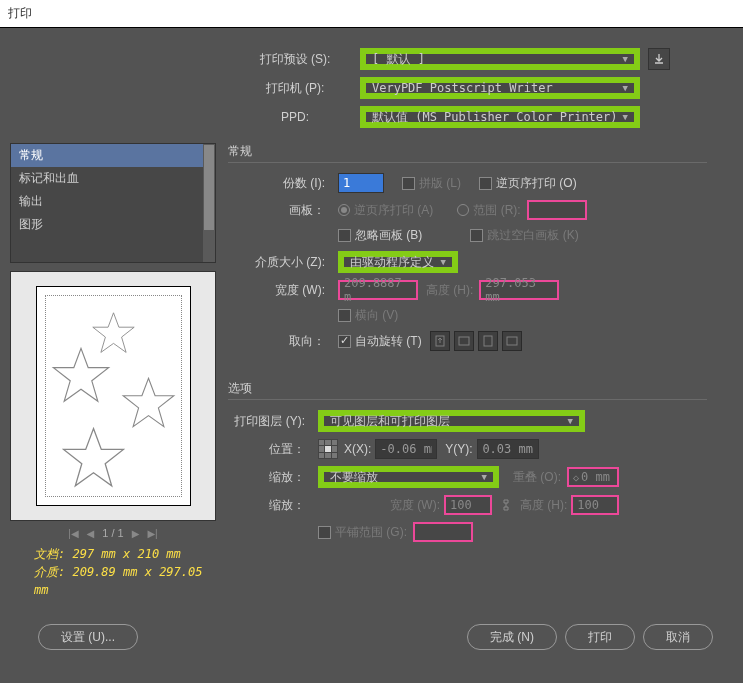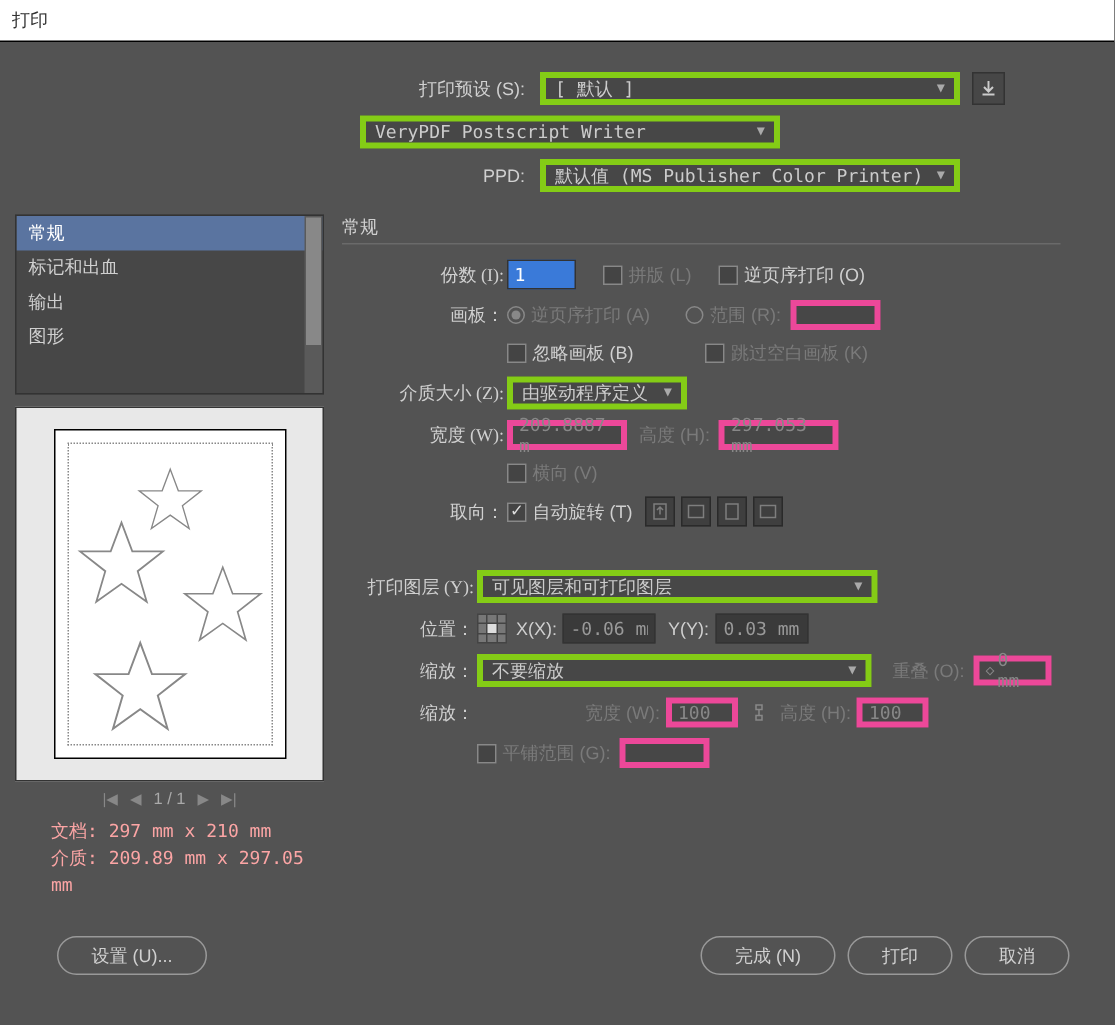--- a/index.html
+++ b/index.html
@@ -28,27 +28,27 @@
   margin-left: 230px;
   margin-bottom: 15px;
 }
 .row {
   display: flex;
   align-items: center;
   margin-bottom: 7px;
 }
 .row-label {
   width: 120px;
-  text-align: right;
+  text-align: center;
   padding-right: 10px;
   color: #d0d0d0;
 }
 .dropdown {
   background: #474747;
-  border: 4px solid #84cc16;
+  border: 6px solid #84cc16;
   color: #ccc;
   font-family: "Consolas", monospace;
   height: 22px;
   padding: 0 6px;
   display: flex;
   align-items: center;
   justify-content: space-between;
   width: 280px;
 }
 .dropdown.small { width: 120px; }
@@ -127,45 +127,45 @@
   justify-content: center;
   gap: 8px;
   margin-top: 6px;
   color: #aaa;
   font-size: 11px;
 }
 .nav-btn { color: #888; cursor: pointer; font-size: 10px; }
 .info-row {
   margin-top: 6px;
   padding-left: 24px;
-  color: #fca5a5;
+  color: #fde047;
   font-family: Consolas, monospace;
   line-height: 1.5;
+  font-style: italic;
 }
 .right-col {
   flex: 1;
   padding-right: 6px;
 }
 .section-header {
   color: #d0d0d0;
   border-bottom: 1px solid #6a6a6a;
   padding-bottom: 2px;
   margin-bottom: 10px;
 }
 .form-row {
   display: flex;
   align-items: center;
   margin-bottom: 7px;
 }
 .form-label {
   width: 110px;
   text-align: right;
-  padding-right: 2px;
+  padding-right: 13px;
   color: #d0d0d0;
-  font-family: Liberation Serif, serif;
 }
 .text-input {
   background: #fff;
   border: 1px solid #333;
   color: #000;
   height: 20px;
   padding: 0 4px;
   font-family: Consolas, monospace;
   font-size: 12px;
 }
@@ -263,21 +263,21 @@
   margin: 0 6px;
 }
 .star {
   position: absolute;
   stroke: #888;
   stroke-width: 1;
   fill: none;
 }
 .ro-field {
   background: #474747;
-  border: 4px solid #ec4899;
+  border: 2px solid #ec4899;
   color: #888;
   height: 20px;
   padding: 0 4px;
   font-family: Consolas, monospace;
   display: inline-flex;
   align-items: center;
   width: 80px;
 }
 </style>
 </head>
@@ -295,20 +295,21 @@
         <span>[ 默认 ]</span>
         <span class="dd-arrow">▼</span>
       </div>
       <div class="icon-btn">
         <svg width="12" height="12" viewBox="0 0 12 12">
             <path d="M6 1v6M3 5l3 3 3-3M2 10h8" stroke="#ccc" stroke-width="1.3" fill="none"></path>
           </svg>
       </div>
     </div>
     <div class="row">
+      <span class="row-label">打印机 (P):</span>
       <div class="dropdown">
         <span>VeryPDF Postscript Writer</span>
         <span class="dd-arrow">▼</span>
       </div>
     </div>
     <div class="row">
       <span class="row-label">PPD:</span>
       <div class="dropdown">
         <span>默认值 (MS Publisher Color Printer)</span>
         <span class="dd-arrow">▼</span>
@@ -440,20 +441,21 @@
             </div>
           <div class="orient-ic">
               <svg width="12" height="10">
                 <rect x="1" y="1" width="10" height="8" stroke="#999" fill="none"></rect>
               </svg>
             </div>
         </div>
       </div>
 
       <div class="section-gap"></div>
+      <div class="section-header">选项</div>
 
       <div class="form-row">
         <span class="form-label" style="width:90px">打印图层 (Y):</span>
         <div class="dropdown" style="width:267px">
           <span>可见图层和可打印图层</span>
           <span class="dd-arrow">▼</span>
         </div>
       </div>
 
       <div class="form-row">
@@ -473,21 +475,21 @@
         <span style="width:4px"></span>
         <input class="text-input dark" style="width: 62px; text-align: center;" value="-0.06 mm">
         <span style="width:8px"></span>
         <span>Y(Y):</span>
         <span style="width:4px"></span>
         <input class="text-input dark" style="width: 62px; text-align: center;" value="0.03 mm">
       </div>
 
       <div class="form-row">
         <span class="form-label" style="width:90px">缩放：</span>
-        <div class="dropdown" style="width:263px">
+        <div class="dropdown" style="width:181px">
           <span>不要缩放</span>
           <span class="dd-arrow">▼</span>
         </div>
         <span style="width:14px"></span>
         <span class="disabled">重叠 (O):</span>
         <span style="width:6px"></span>
         <span class="ro-field" style="width:52px">
             <span style="font-size:10px;margin-right:2px">◇</span>
             <span>0 mm</span>
           </span>

